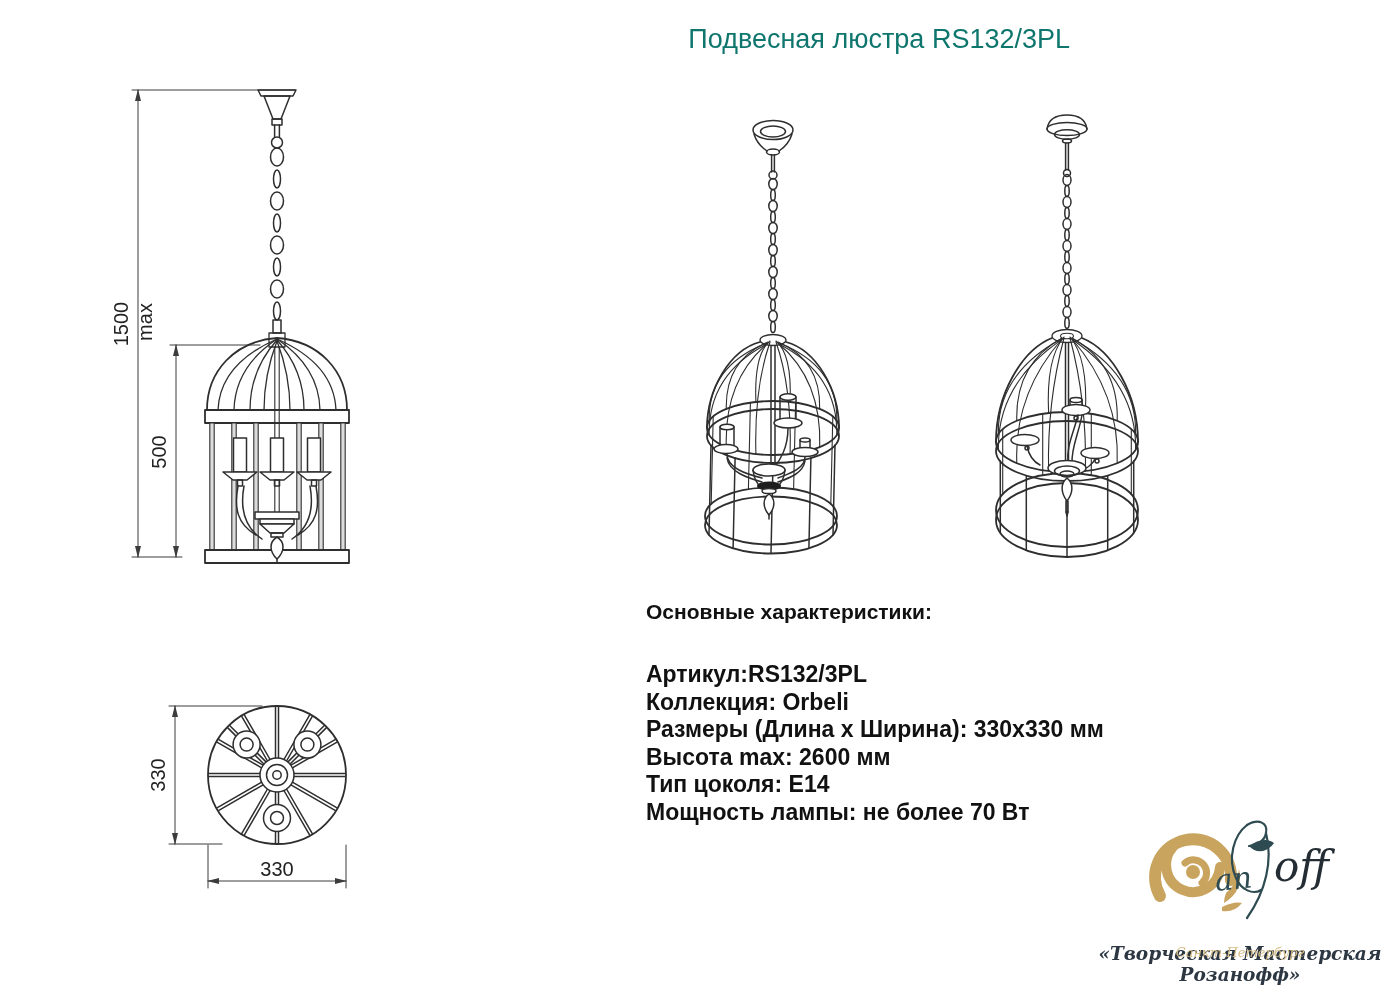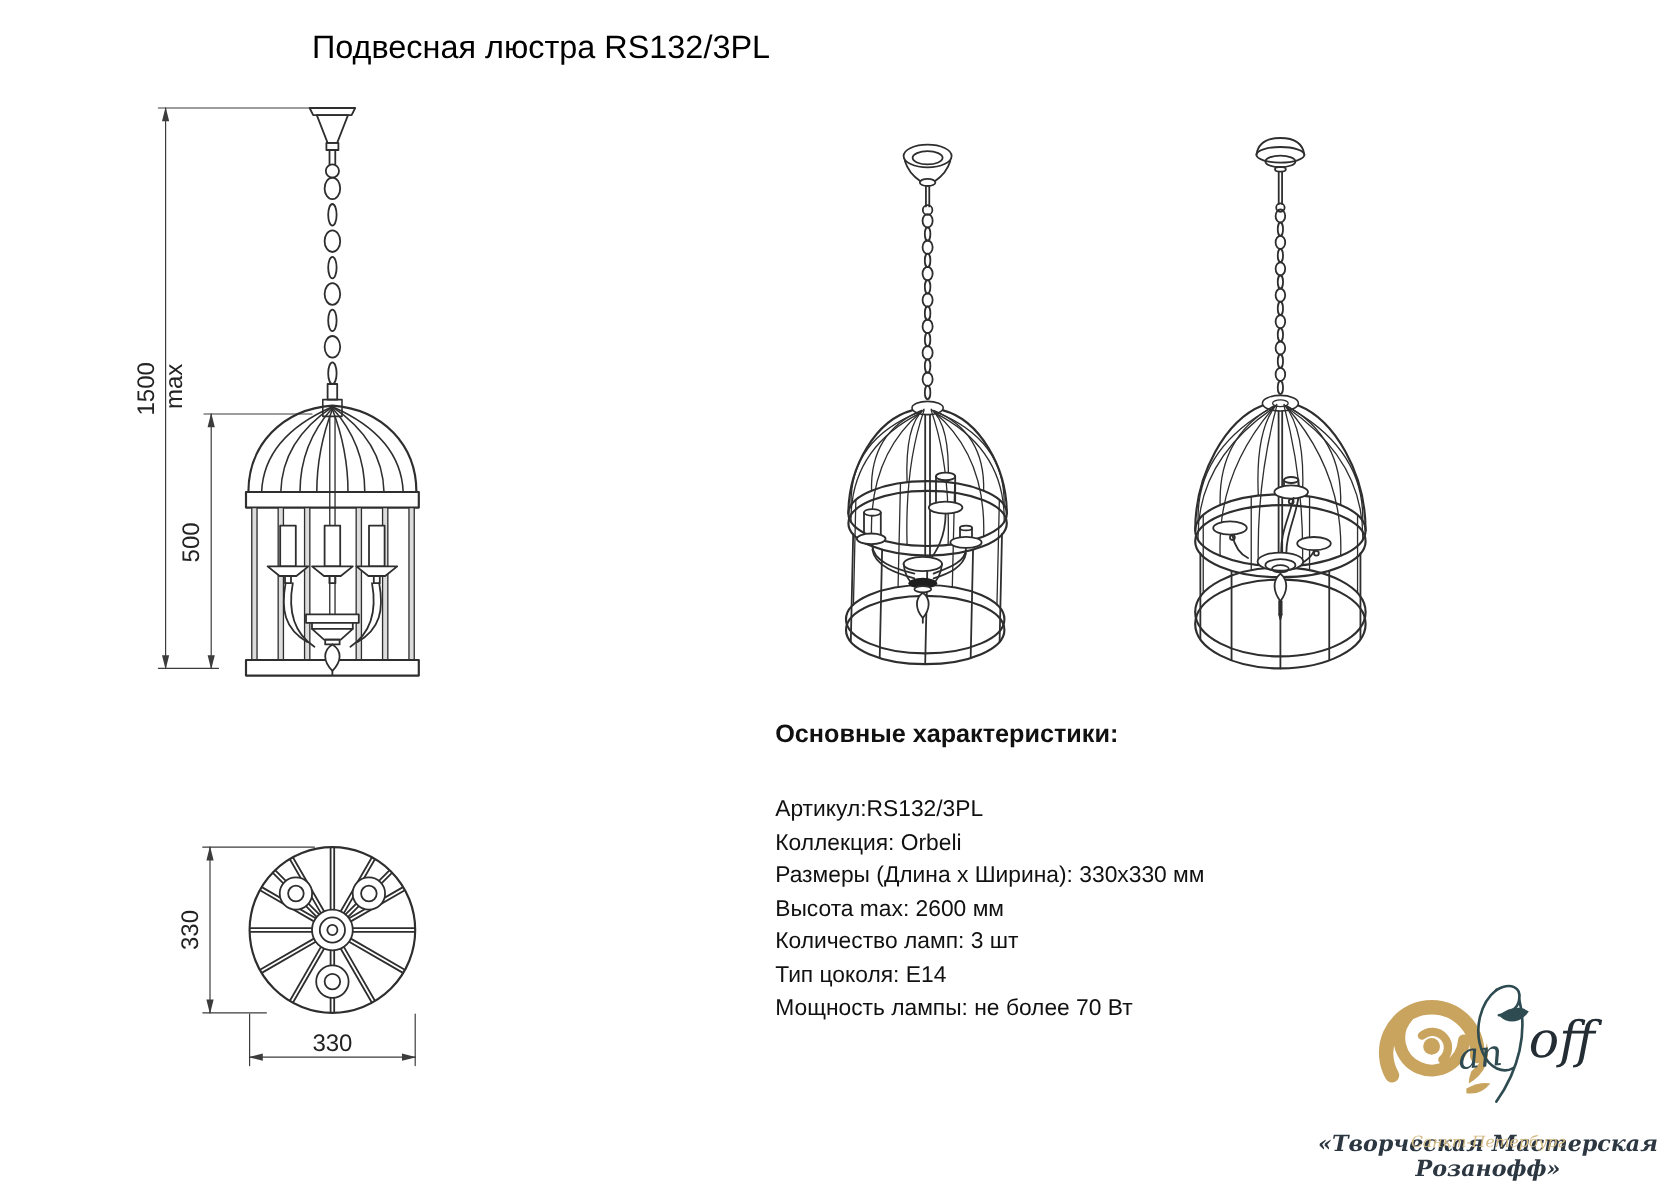--- a/index.html
+++ b/index.html
@@ -1,22 +1,22 @@
 <!DOCTYPE html>
 <html style="--line: #2e2e2e; --dim: #3c3c3c; --gold: #c9a45f; --pale-gold: #d5bc85; --teal: #2e4b52; --script-dark: #232d33;"><head>
 <meta charset="utf-8">
 <style>
   html,body{margin:0;padding:0;background:#fff;}
   .canvas{position:relative;width:1400px;height:990px;background:#fff;overflow:hidden;
           font-family:"Liberation Sans",sans-serif;color:#1a1a1a;}
   .abs{position:absolute;}
   
-  .title{left:260px;top:24px;width:810px;text-align:left;font-size:27px;color:#000000;}
+  .title{left:260px;top:24px;width:810px;text-align:right;font-size:27px;color:#0f766e;}
   .specs-heading{left:646px;top:600px;font-size:21px;font-weight:bold;color:#111;}
-  .specs-lines{left:646px;top:661px;font-size:19px;line-height:27.6px;color:#111;}
+  .specs-lines{left:646px;top:661px;font-size:23px;line-height:27.6px;color:#111;font-weight:bold;}
   .logo-company{left:1087px;top:921px;width:306px;text-align:center;
                 font-family:"DejaVu Serif","Liberation Serif",serif;font-style:italic;
                 font-weight:bold;font-size:18.5px;color:#2c3742;margin-top:22px;}
   .logo-city{left:1087px;top:945px;width:306px;text-align:center;
              font-family:"DejaVu Serif","Liberation Serif",serif;font-style:italic;
              font-size:13px;color:var(--pale-gold,#d5bc85);}
   
   svg line,svg path,svg ellipse,svg circle,svg rect,svg polyline{
      stroke:var(--line,#2e2e2e);fill:none;stroke-width:1.5;stroke-linecap:round;stroke-linejoin:round;}
   .dim{stroke:var(--dim,#3c3c3c);stroke-width:1;}
@@ -365,21 +365,20 @@
       </g>
     </g>
   </svg>
 
   <div class="abs specs-heading">Основные характеристики:</div>
   <div class="abs specs-lines">
     <div>Артикул:RS132/3PL</div>
     <div>Коллекция: Orbeli</div>
     <div>Размеры (Длина х Ширина): 330х330 мм</div>
     <div>Высота max: 2600 мм</div>
-    <div>Количество ламп: 3 шт</div>
     <div>Тип цоколя: E14</div>
     <div>Мощность лампы: не более 70 Вт</div>
   </div>
 
   <svg class="abs" style="left:1130px;top:815px;" width="260" height="120" viewBox="0 0 260 120">
     <g>
       <path class="sgold" style="stroke-width:12" d="M30,81 A38,38 0 1 1 101,65"></path>
       <path class="sgold" style="stroke-width:10" d="M43,32 A27,27 0 1 0 90,52"></path>
       <path class="sgold" style="stroke-width:7" d="M55,48 A13,13 0 1 1 72,68"></path>
       <circle class="fgold" cx="63" cy="57" r="7"></circle>

